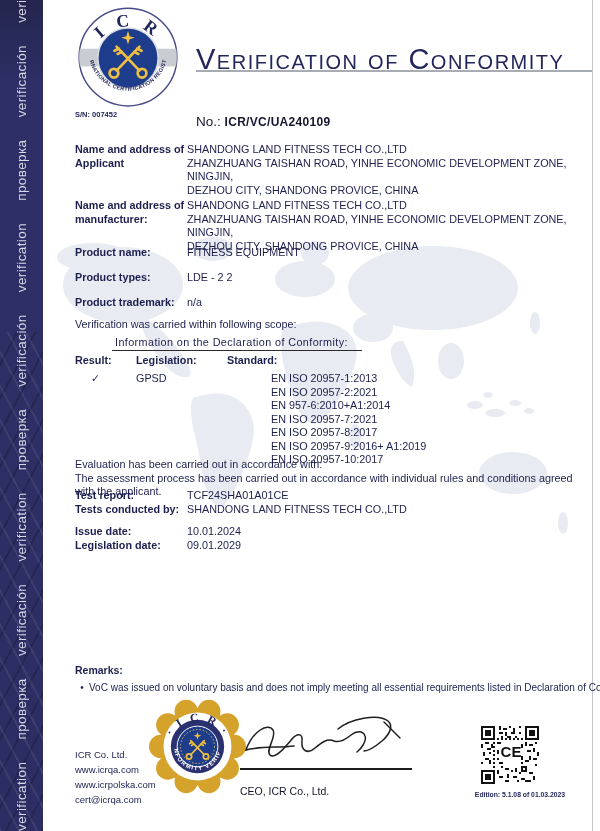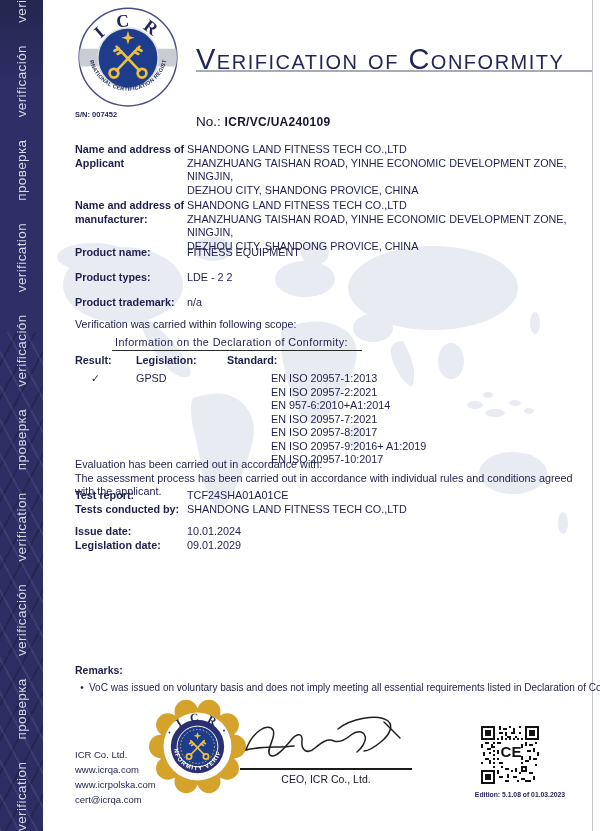--- a/index.html
+++ b/index.html
@@ -41,21 +41,21 @@
 
   .remarks-title{font-weight:bold;font-size:10.5px;}
   .remark-item{font-size:10px;white-space:nowrap;margin-top:3px;}
   .remark-item .bullet{display:inline-block;width:14px;text-align:center;}
 
   .contact{position:absolute;left:75px;top:747px;font-size:9.5px;line-height:15px;color:#1d1f4e;}
   .badge{position:absolute;left:149px;top:698px;width:97px;height:97px;overflow:visible;}
   .signature{position:absolute;left:240px;top:702px;width:175px;}
   .signature svg{display:block;width:175px;height:64px;}
   .sig-line{width:172px;height:2px;background:#1c1c1c;margin-top:2px;}
-  .sig-caption{text-align:center;font-size:10.5px;color:#15162e;margin-top:3px;width:172px;}
+  .sig-caption{text-align:left;font-size:10.5px;color:#15162e;margin-top:15px;width:172px;}
   .qr{position:absolute;left:481px;top:726px;width:58px;height:58px;}
   .edition{position:absolute;left:462px;top:791px;width:116px;text-align:center;
            font-size:6.8px;font-weight:bold;color:#23265a;}
 </style>
 </head>
 <body>
 
 <div class="page">
 
   <aside class="sidebar"></aside>

